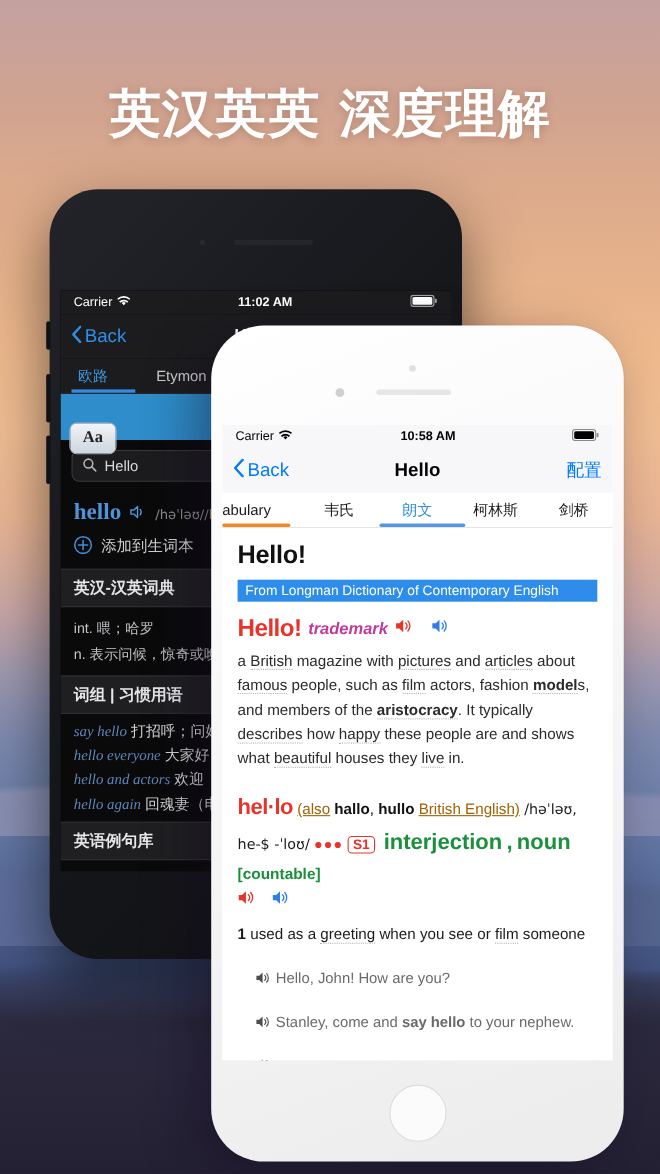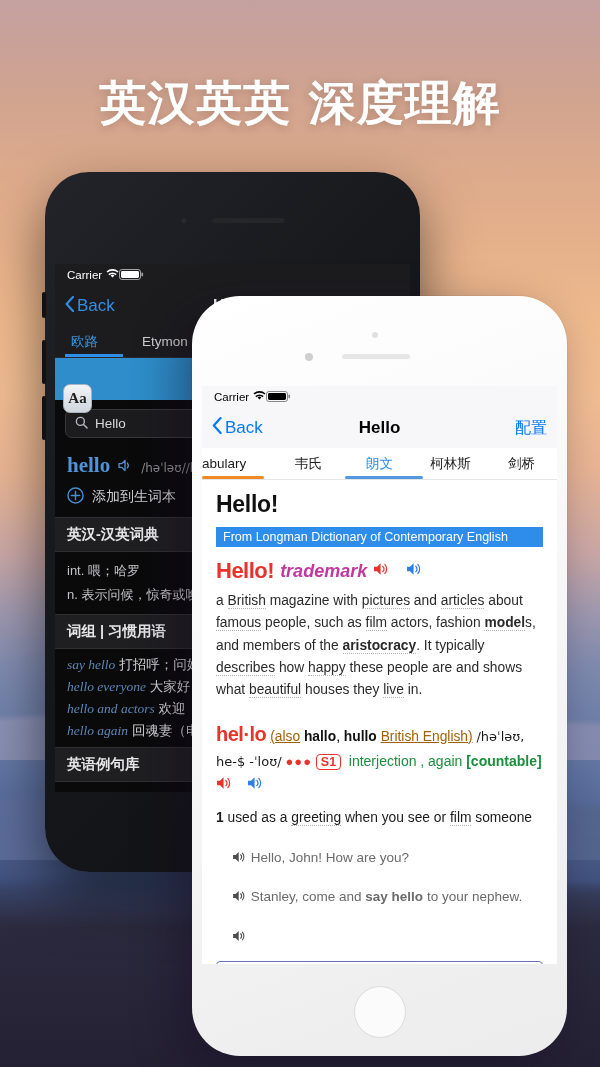--- a/index.html
+++ b/index.html
@@ -116,21 +116,21 @@
     height: 32px; background: #1c1c1e; display: flex; align-items: center;
     font-size: 13.5px; color: #cfcfd2; padding: 0 16px; gap: 44px;
     position: relative; border-bottom: 1px solid #2a2a2d;
   }
   .dk-tabs .t.sel { color: #3a9ae8; }
   .dk-tabs .ind { position: absolute; left: 10px; bottom: 0; width: 58px; height: 3px; background: #2f8fe8; }
   .dk-banner {
     height: 42px; background: #2e8dca; display: flex; align-items: center; padding: 0 8px;
   }
   .aa-icon {
-    width: 29px; height: 29px; border-radius: 7px;
+    width: 43px; height: 29px; border-radius: 7px;
     background: linear-gradient(#f2f4f7, #cfd6de);
     border: 1px solid #aab3be;
     display: flex; align-items: center; justify-content: center;
     font-family: "Liberation Serif", serif; font-size: 15px; color: #222; font-weight: bold; margin-top: 39px;
   }
   .dk-search {
     margin: 9px 10px; height: 29px; background: #1c1c1e;
     border: 1px solid #39393c; border-radius: 7px;
     display: flex; align-items: center; gap: 7px; padding: 0 9px;
     color: #d8d8da; font-size: 13.5px;
@@ -209,35 +209,35 @@
   .lt-tabs .u.blue { background: #5499e0; left: 143px; width: 78px; }
 
   .lt-content { padding: 8px 14px 0; }
   .hdr-word { font-size: 23px; font-weight: bold; color: #111; margin: 3px 0 9px; letter-spacing: -.3px; }
   .src-bar {
     background: #2e8dea; color: #fff; font-size: 12.5px;
     padding: 3px 7px; margin-bottom: 11px;
   }
   .entry1 { display: flex; align-items: center; gap: 6px; margin-bottom: 6px; }
   .entry1 .hw { color: #e8332b; font-size: 22px; font-weight: bold; letter-spacing: -.5px; }
-  .entry1 .pos { color: #c0399d; font-size: 18px; font-style: italic; font-weight: bold; }
+  .entry1 .pos { color: #c0399d; font-size: 15px; font-style: italic; font-weight: bold; }
   .para { font-size: 13.8px; line-height: 1.62; color: #2b2b2b; }
   .para .d { border-bottom: 1px dotted #b4b4b4; }
 
   .entry2 { margin-top: 16px; font-size: 13.8px; line-height: 1.62; }
   .entry2 .hw { color: #e8332b; font-size: 20px; font-weight: bold; letter-spacing: -.5px; }
   .entry2 .also { color: #a16207; text-decoration: underline; }
   .entry2 .alt { color: #111; font-weight: bold; }
   .entry2 .ipa { color: #1a1a1a; font-family: "DejaVu Sans", sans-serif; font-size: 13px; }
   .dots { color: #e8332b; letter-spacing: 1px; font-size: 13px; }
   .s1 {
     color: #e8332b; border: 1.5px solid #e8332b; border-radius: 4px;
     padding: 0 4px; font-weight: bold; font-size: 12.5px;
   }
-  .gram { color: #1a8f3c; font-weight: normal; font-size: 14px; }
+  .gram { color: #1a8f3c; font-weight: bold; font-size: 20px; }
   .brack { color: #1a8f3c; font-weight: bold; font-size: 14px; }
 
   .sense { margin-top: 9px; font-size: 13.8px; line-height: 1.6; color: #1c1c1c; }
   .sense .num { font-weight: bold; }
   .sense .d { border-bottom: 1px dotted #b4b4b4; }
   .ex { margin-top: 18px; padding-left: 16px; font-size: 13.5px; line-height: 1.6; color: #6a6a6a; }
 
   .register {
     margin-top: 13px; border: 1px solid #6d76b8; border-radius: 4px;
     padding: 11px 12px 12px;
@@ -277,20 +277,21 @@
 
     <div class="dk-status">
       <span>Carrier</span>
       <span style="margin-left:4px">
         <svg width="13" height="10" viewBox="0 0 13 10">
             <path d="M6.5 8.6 L4.6 6.5a2.7 2.7 0 0 1 3.8 0z" fill="#fff"></path>
             <path d="M6.5 5.1c1.2 0 2.3.45 3.1 1.2l1.1-1.2A6.2 6.2 0 0 0 6.5 3.4 6.2 6.2 0 0 0 2.3 5.1l1.1 1.2A4.6 4.6 0 0 1 6.5 5.1z" fill="#fff"></path>
             <path d="M6.5 1.7c1.9 0 3.7.72 5 1.9l1-1.1A8.6 8.6 0 0 0 6.5.1 8.6 8.6 0 0 0 .5 2.5l1 1.1a7.4 7.4 0 0 1 5-1.9z" fill="#fff"></path>
           </svg>
       </span>
+      <span class="center">11:02 AM</span>
       <span>
         <svg width="25" height="11" viewBox="0 0 25 11">
             <rect x=".5" y=".5" width="21" height="10" rx="2.4" fill="none" stroke="#fff" stroke-opacity=".6"></rect>
             <rect x="2" y="2" width="18" height="7" rx="1.4" fill="#fff"></rect>
             <rect x="22.4" y="3.6" width="1.7" height="3.8" rx=".8" fill="#fff" fill-opacity=".6"></rect>
           </svg>
       </span>
     </div>
 
     <div class="dk-nav">
@@ -389,20 +390,21 @@
 
     <div class="lt-status">
       <span>Carrier</span>
       <span style="margin-left:4px">
         <svg width="13" height="10" viewBox="0 0 13 10">
             <path d="M6.5 8.6 L4.6 6.5a2.7 2.7 0 0 1 3.8 0z" fill="#000"></path>
             <path d="M6.5 5.1c1.2 0 2.3.45 3.1 1.2l1.1-1.2A6.2 6.2 0 0 0 6.5 3.4 6.2 6.2 0 0 0 2.3 5.1l1.1 1.2A4.6 4.6 0 0 1 6.5 5.1z" fill="#000"></path>
             <path d="M6.5 1.7c1.9 0 3.7.72 5 1.9l1-1.1A8.6 8.6 0 0 0 6.5.1 8.6 8.6 0 0 0 .5 2.5l1 1.1a7.4 7.4 0 0 1 5-1.9z" fill="#000"></path>
           </svg>
       </span>
+      <span class="center">10:58 AM</span>
       <span>
         <svg width="25" height="11" viewBox="0 0 25 11">
             <rect x=".5" y=".5" width="21" height="10" rx="2.4" fill="none" stroke="#000" stroke-opacity=".45"></rect>
             <rect x="2" y="2" width="18" height="7" rx="1.4" fill="#000"></rect>
             <rect x="22.4" y="3.6" width="1.7" height="3.8" rx=".8" fill="#000" fill-opacity=".45"></rect>
           </svg>
       </span>
     </div>
 
     <div class="lt-nav">
@@ -458,21 +460,21 @@
           <span class="hw">hel·lo</span>
           <span class="also">(also</span>
           <span class="alt">hallo</span><span>,</span>
           <span class="alt">hullo</span>
           <span class="also">British English)</span>
           <span class="ipa">/həˈləʊ, he-$ -ˈloʊ/</span>
           <span class="dots">●●●</span>
           <span class="s1">S1</span>
           &nbsp;<span class="gram">interjection</span>
           <span class="gram">,</span>
-          <span class="gram">again</span>
+          <span class="gram">noun</span>
           <span class="brack">[countable]</span>
         </div>
         <div class="row-inline">
           <span>
             <svg width="17" height="14" viewBox="0 0 18 15">
                 <path d="M1 5 h3.2 L8 1.4 v12.2 L4.2 10 H1z" fill="#e8332b"></path>
                 <path d="M10.4 4.6a4.3 4.3 0 0 1 0 5.8 M12.6 2.6a7.2 7.2 0 0 1 0 9.8" fill="none" stroke="#e8332b" stroke-width="1.3" stroke-linecap="round"></path>
               </svg>
           </span>
           <span style="margin-left:6px">

